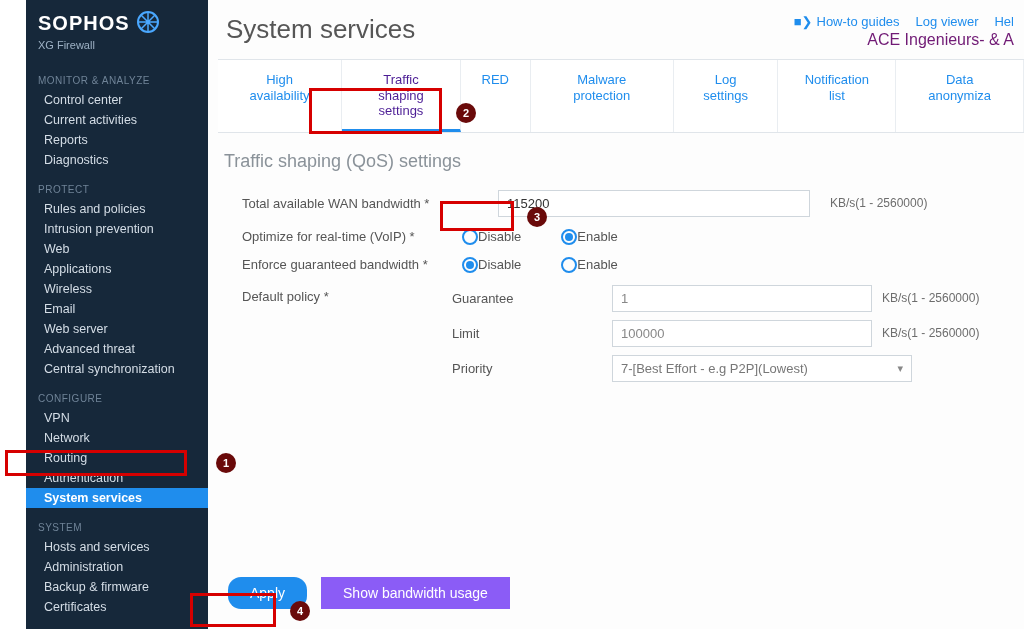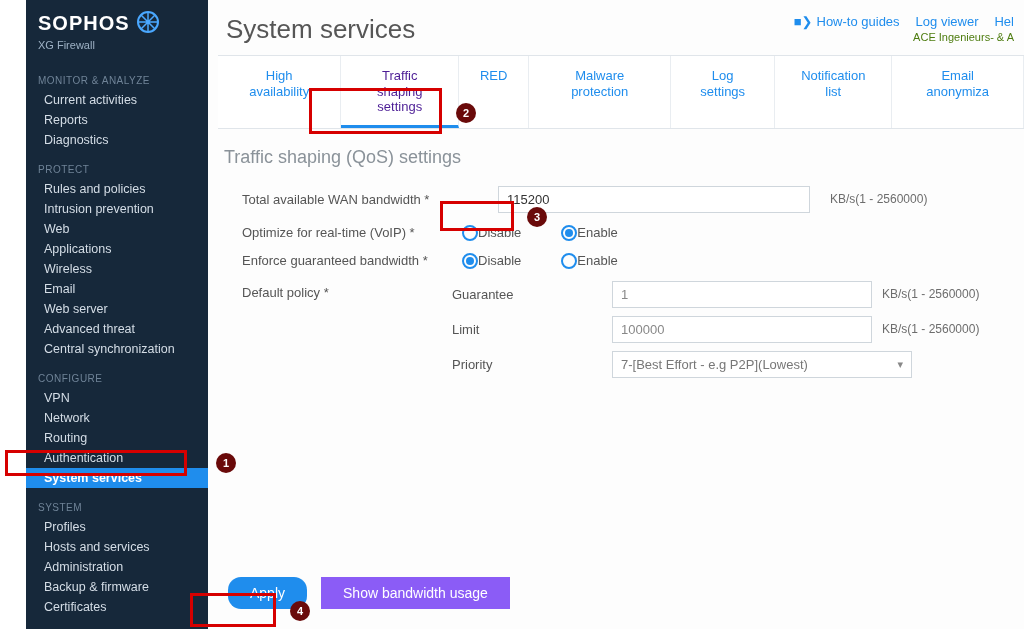--- a/index.html
+++ b/index.html
@@ -17,21 +17,21 @@
   .nav-item { display: block; padding: 3px 12px 3px 18px; color: #d4dde6; font-size: 12.5px; cursor: pointer; }
   .nav-item.active { background: #1f8ded; color: #fff; font-weight: 600; }
 
   
   .main { flex: 1; display: flex; flex-direction: column; background: #fdfdfd; overflow: hidden; }
   .topbar { display: flex; justify-content: space-between; align-items: flex-start; padding: 14px 10px 10px 18px; }
   .page-title { color: #565656; font-size: 26px; font-weight: 400; }
   .top-links { display: flex; flex-direction: column; align-items: flex-end; gap: 2px; padding-right: 0; }
   .top-links-row { display: flex; gap: 16px; color: #1f8ded; font-size: 13px; }
   .top-links-row .tlink { cursor: pointer; display:flex; align-items:center; gap:4px;}
-  .org-text { color: #4d7c0f; font-size: 11px; }
+  .org-text { color: #701a75; font-size: 16px; }
 
   
   .tabs { display: flex; border: 1px solid #e0e5ea; border-left: none; border-right: none; background: #fff; margin: 0 0 0 10px; }
   .tab { padding: 12px 18px 10px 18px; text-align: center; color: #1f8ded; font-size: 13px; cursor: pointer; border-right: 1px solid #e9edf1; min-width: 70px; line-height:1.2; }
   .tab.active { color:#4c1d95; border-bottom: 3px solid #1f8ded; background:#fff; }
   .tab .line2 { display:block; }
 
   
   .content { flex:1; padding: 14px 10px 10px 10px; display:flex; flex-direction:column; }
   .section-title { color:#8a9299; font-size:18px; padding: 4px 0 18px 6px; }
@@ -79,20 +79,21 @@
               <circle cx="12" cy="12" r="10" fill="none" stroke="#4aa8ff" stroke-width="2"></circle>
               <path d="M2 12h20M12 2v20M5 5l14 14M19 5L5 19" stroke="#4aa8ff" stroke-width="1.5" fill="none"></path>
             </svg>
       </span>
     </div>
     <div class="brand-sub">XG Firewall</div>
 
     <div id="nav-container">
           <div class="nav-section">
             <div class="nav-section-title">MONITOR &amp; ANALYZE</div>
+            <div class="nav-item">Control center</div>
             <div class="nav-item">Current activities</div>
             <div class="nav-item">Reports</div>
             <div class="nav-item">Diagnostics</div>
           </div>
           <div class="nav-section">
             <div class="nav-section-title">PROTECT</div>
             <div class="nav-item">Rules and policies</div>
             <div class="nav-item">Intrusion prevention</div>
             <div class="nav-item">Web</div>
             <div class="nav-item">Applications</div>
@@ -105,21 +106,20 @@
           <div class="nav-section">
             <div class="nav-section-title">CONFIGURE</div>
             <div class="nav-item">VPN</div>
             <div class="nav-item">Network</div>
             <div class="nav-item">Routing</div>
             <div class="nav-item">Authentication</div>
             <div class="nav-item active">System services</div>
           </div>
           <div class="nav-section">
             <div class="nav-section-title">SYSTEM</div>
-            <div class="nav-item">Profiles</div>
             <div class="nav-item">Hosts and services</div>
             <div class="nav-item">Administration</div>
             <div class="nav-item">Backup &amp; firmware</div>
             <div class="nav-item">Certificates</div>
           </div>
         </div>
   </div>
 
   <div class="main">
     <div class="topbar">
@@ -137,21 +137,21 @@
       </div>
     </div>
 
     <div class="tabs" id="tabs-container">
           <div class="tab">High availability</div>
           <div class="tab active"><span>Traffic shaping</span><span class="line2">settings</span></div>
           <div class="tab">RED</div>
           <div class="tab">Malware protection</div>
           <div class="tab">Log settings</div>
           <div class="tab">Notification list</div>
-          <div class="tab">Email anonymiza</div>
+          <div class="tab">Data anonymiza</div>
         </div>
 
     <div class="content">
       <div class="section-title">Traffic shaping (QoS) settings</div>
 
       <div class="form">
         <div class="row">
           <div class="lbl">Total available WAN bandwidth *</div>
           <input class="field-input" style="width: 312px; margin-left: 36px;" value="115200">
           <span class="hint">KB/s(1 - 2560000)</span>

